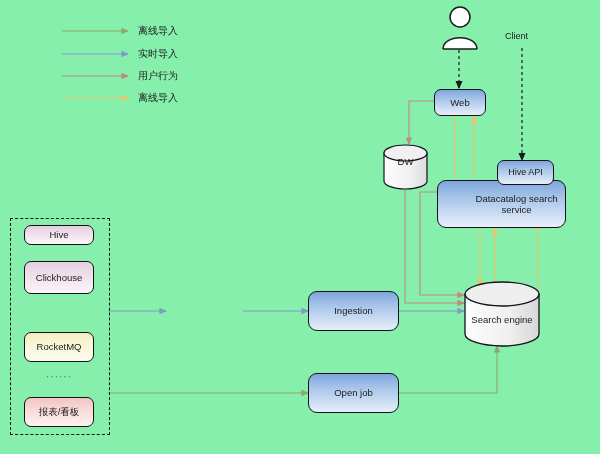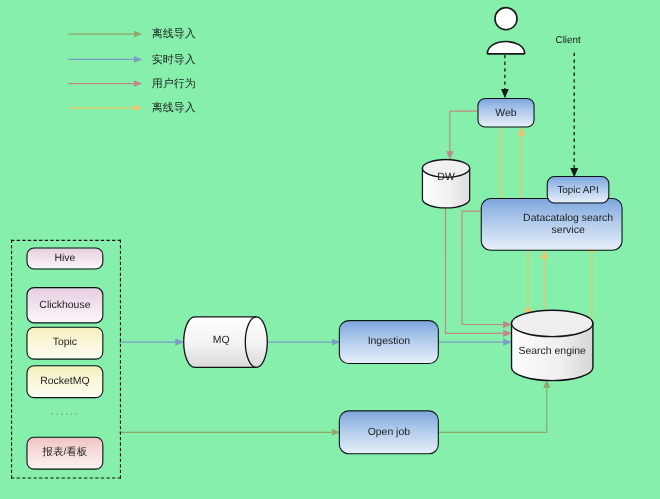--- a/index.html
+++ b/index.html
@@ -200,45 +200,28 @@
   <div class="legend-label" style="left:138px; top:91px;">离线导入</div>
 
   <div class="dashed-panel" style="left:10px; top:218px; width:98px; height:215px;"></div>
 
   <div class="node rbox small grad-pink" style="left:24px; top:225px; width:70px; height:20px;">
     <span>Hive</span>
   </div>
   <div class="node rbox small grad-pink" style="left:24px; top:261px; width:70px; height:33px;">
     <span>Clickhouse</span>
   </div>
-  <div class="node rbox small grad-yellow" style="left:24px; top:297px; width:70px; height:30px;">
-    <span>Topic</span>
-  </div>
   <div class="node rbox small grad-yellow" style="left:24px; top:332px; width:70px; height:30px;">
     <span>RocketMQ</span>
   </div>
   <div class="ellipsis-row" style="left:24px; top:371px; width:70px;">······</div>
   <div class="node rbox small grad-red" style="left:24px; top:397px; width:70px; height:30px;">
     <span>报表/看板</span>
   </div>
 
-  <div class="cyl-wrap" style="left:166px; top:287px;">
-    <svg width="78" height="48" viewBox="0 0 78 48">
-      <defs>
-        <linearGradient id="gMQ" x1="0" y1="0" x2="0" y2="1">
-          <stop offset="0%" stop-color="#ffffff"></stop>
-          <stop offset="55%" stop-color="#f2f2f2"></stop>
-          <stop offset="100%" stop-color="#d9d9d9"></stop>
-        </linearGradient>
-      </defs>
-      <path d="M11,1 L67,1 A10,23 0 0 1 67,47 L11,47 A10,23 0 0 1 11,1 z" fill="url(#gMQ)" stroke="#12131a" stroke-width="1.2"></path>
-      <path d="M67,1 A10,23 0 0 0 67,47" fill="none" stroke="#12131a" stroke-width="1.2"></path>
-    </svg>
-    <div class="cyl-label" style="top:17px; left:-4px;">MQ</div>
-  </div>
 
   <div class="node rbox grad-blue" style="left:308px; top:291px; width:91px; height:40px;">
     <span>Ingestion</span>
   </div>
 
   <div class="node rbox grad-blue" style="left:308px; top:373px; width:91px; height:40px;">
     <span>Open job</span>
   </div>
 
   <div class="cyl-wrap" style="left:464px; top:281px;">
@@ -273,21 +256,21 @@
 
   <div class="node rbox small grad-blue" style="left:434px; top:89px; width:52px; height:27px;">
     <span>Web</span>
   </div>
 
   <div class="node rbox grad-blue" style="left:437px; top:180px; width:129px; height:48px;padding-left:30px;">
     <span>Datacatalog search service</span>
   </div>
 
   <div class="node rbox small grad-blue" style="left:497px; top:160px; width:57px; height:25px; font-size:9px;">
-    <span>Topic API</span>
+    <span>Hive API</span>
   </div>
 
   <svg style="position:absolute; left:437px; top:5px;" width="46" height="46" viewBox="0 0 46 46">
     <circle cx="23" cy="12" r="10" fill="#ffffff" stroke="#1a1a1a" stroke-width="1.5"></circle>
     <path d="M6,44 C6,29 40,29 40,44" fill="#ffffff" stroke="#1a1a1a" stroke-width="1.5"></path>
     <line x1="6" y1="44" x2="40" y2="44" stroke="#1a1a1a" stroke-width="1.5"></line>
   </svg>
 
   <div class="plain-label" style="left:505px; top:31px;">Client</div>
 

